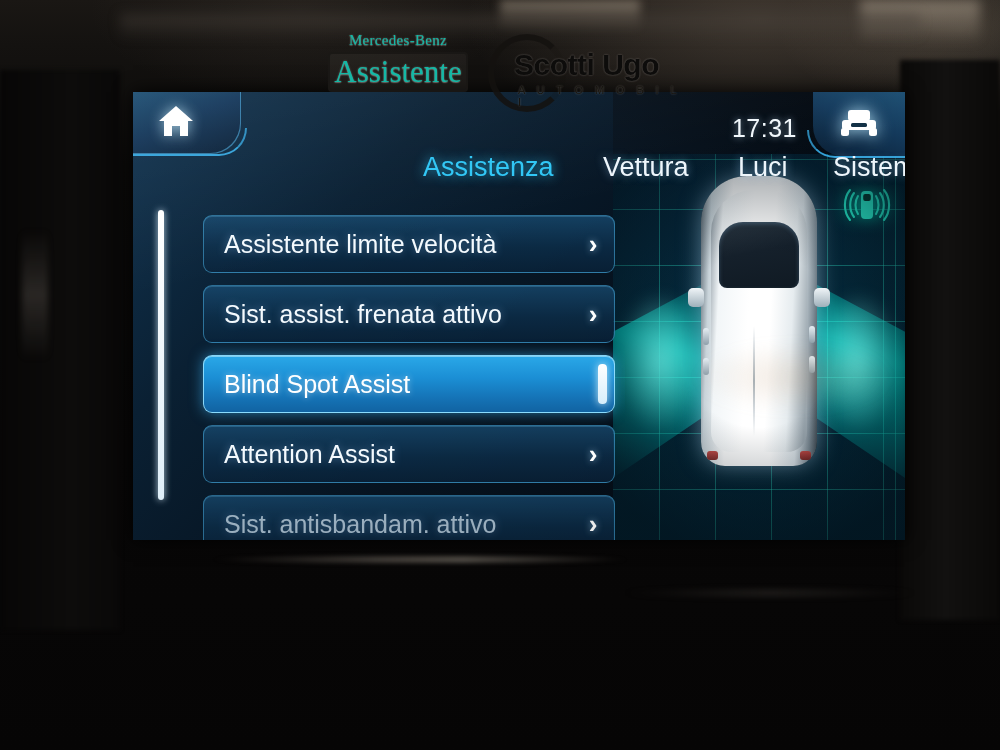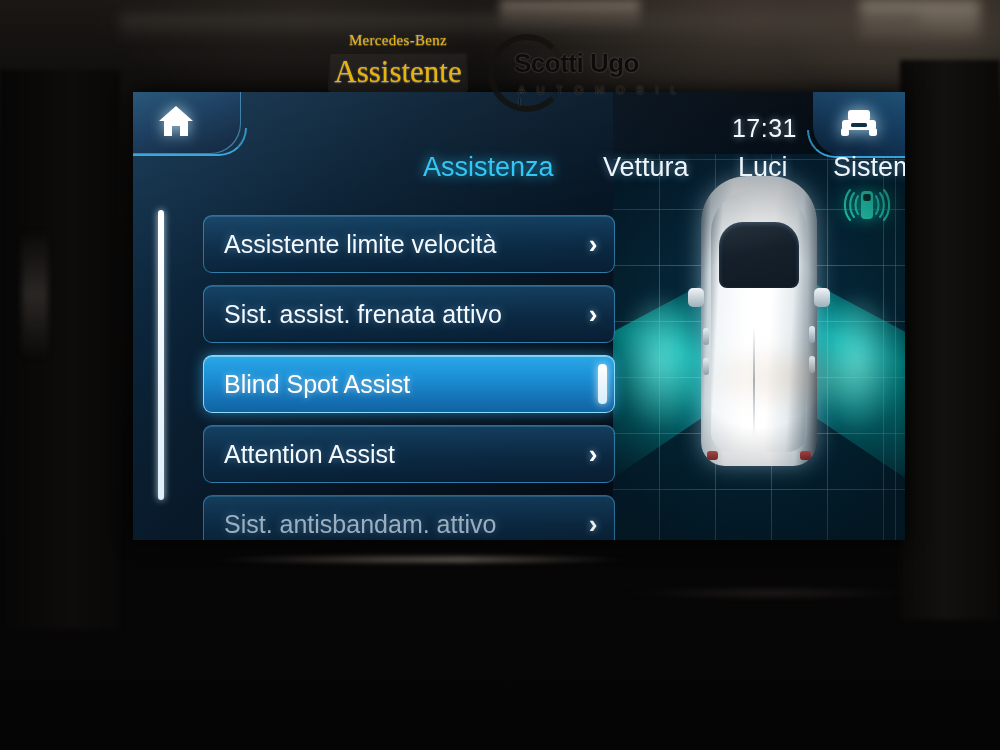--- a/index.html
+++ b/index.html
@@ -264,21 +264,21 @@
   }
   .glare-blob {
     position:absolute; left:560px; top:250px; width:200px; height:70px;
     background:radial-gradient(ellipse at 50% 50%, rgba(190,150,110,.20), rgba(0,0,0,0) 70%);
     filter:blur(7px); pointer-events:none;
   }
 
   
   .wm-mb {
     position:absolute; left:328px; top:32px; width:140px; text-align:center;
-    color:#eab308; pointer-events:none;
+    color:#14b8a6; pointer-events:none;
     text-shadow:0 0 2px rgba(170,165,160,.55), 0 1px 1px rgba(220,215,210,.35);
   }
   .wm-mb .top {
     font-family:"Liberation Serif", serif; font-size:15px; letter-spacing:.3px;
     margin-bottom:3px;
   }
   .wm-mb .box {
     border:2px solid rgba(25,23,21,.9); border-radius:4px;
     font-family:"Liberation Serif", serif; font-size:31px; line-height:36px;
     background:rgba(120,112,104,.12);
@@ -286,21 +286,21 @@
   .wm-su {
     position:absolute; left:488px; top:40px; width:200px; pointer-events:none;
   }
   .wm-su .ring {
     position:absolute; left:0; top:-6px; width:78px; height:78px;
     border:6px solid rgba(20,18,16,.85); border-radius:50%;
     border-right-color:rgba(20,18,16,.12);
   }
   .wm-su .name {
     position:absolute; left:26px; top:8px;
-    font-size:26px; font-weight:bold; color:#0d0c0b; letter-spacing:-.5px;
+    font-size:30px; font-weight:bold; color:#0d0c0b; letter-spacing:-.5px;
     text-shadow:0 0 2px rgba(175,170,165,.5);
   }
   .wm-su .sub {
     position:absolute; left:30px; top:44px;
     font-size:11px; color:#16140f; letter-spacing:4.4px;
     text-shadow:0 0 2px rgba(175,170,165,.5);
   }
 
   
   .console { position:absolute; left:0; top:600px; width:1000px; height:150px; }

